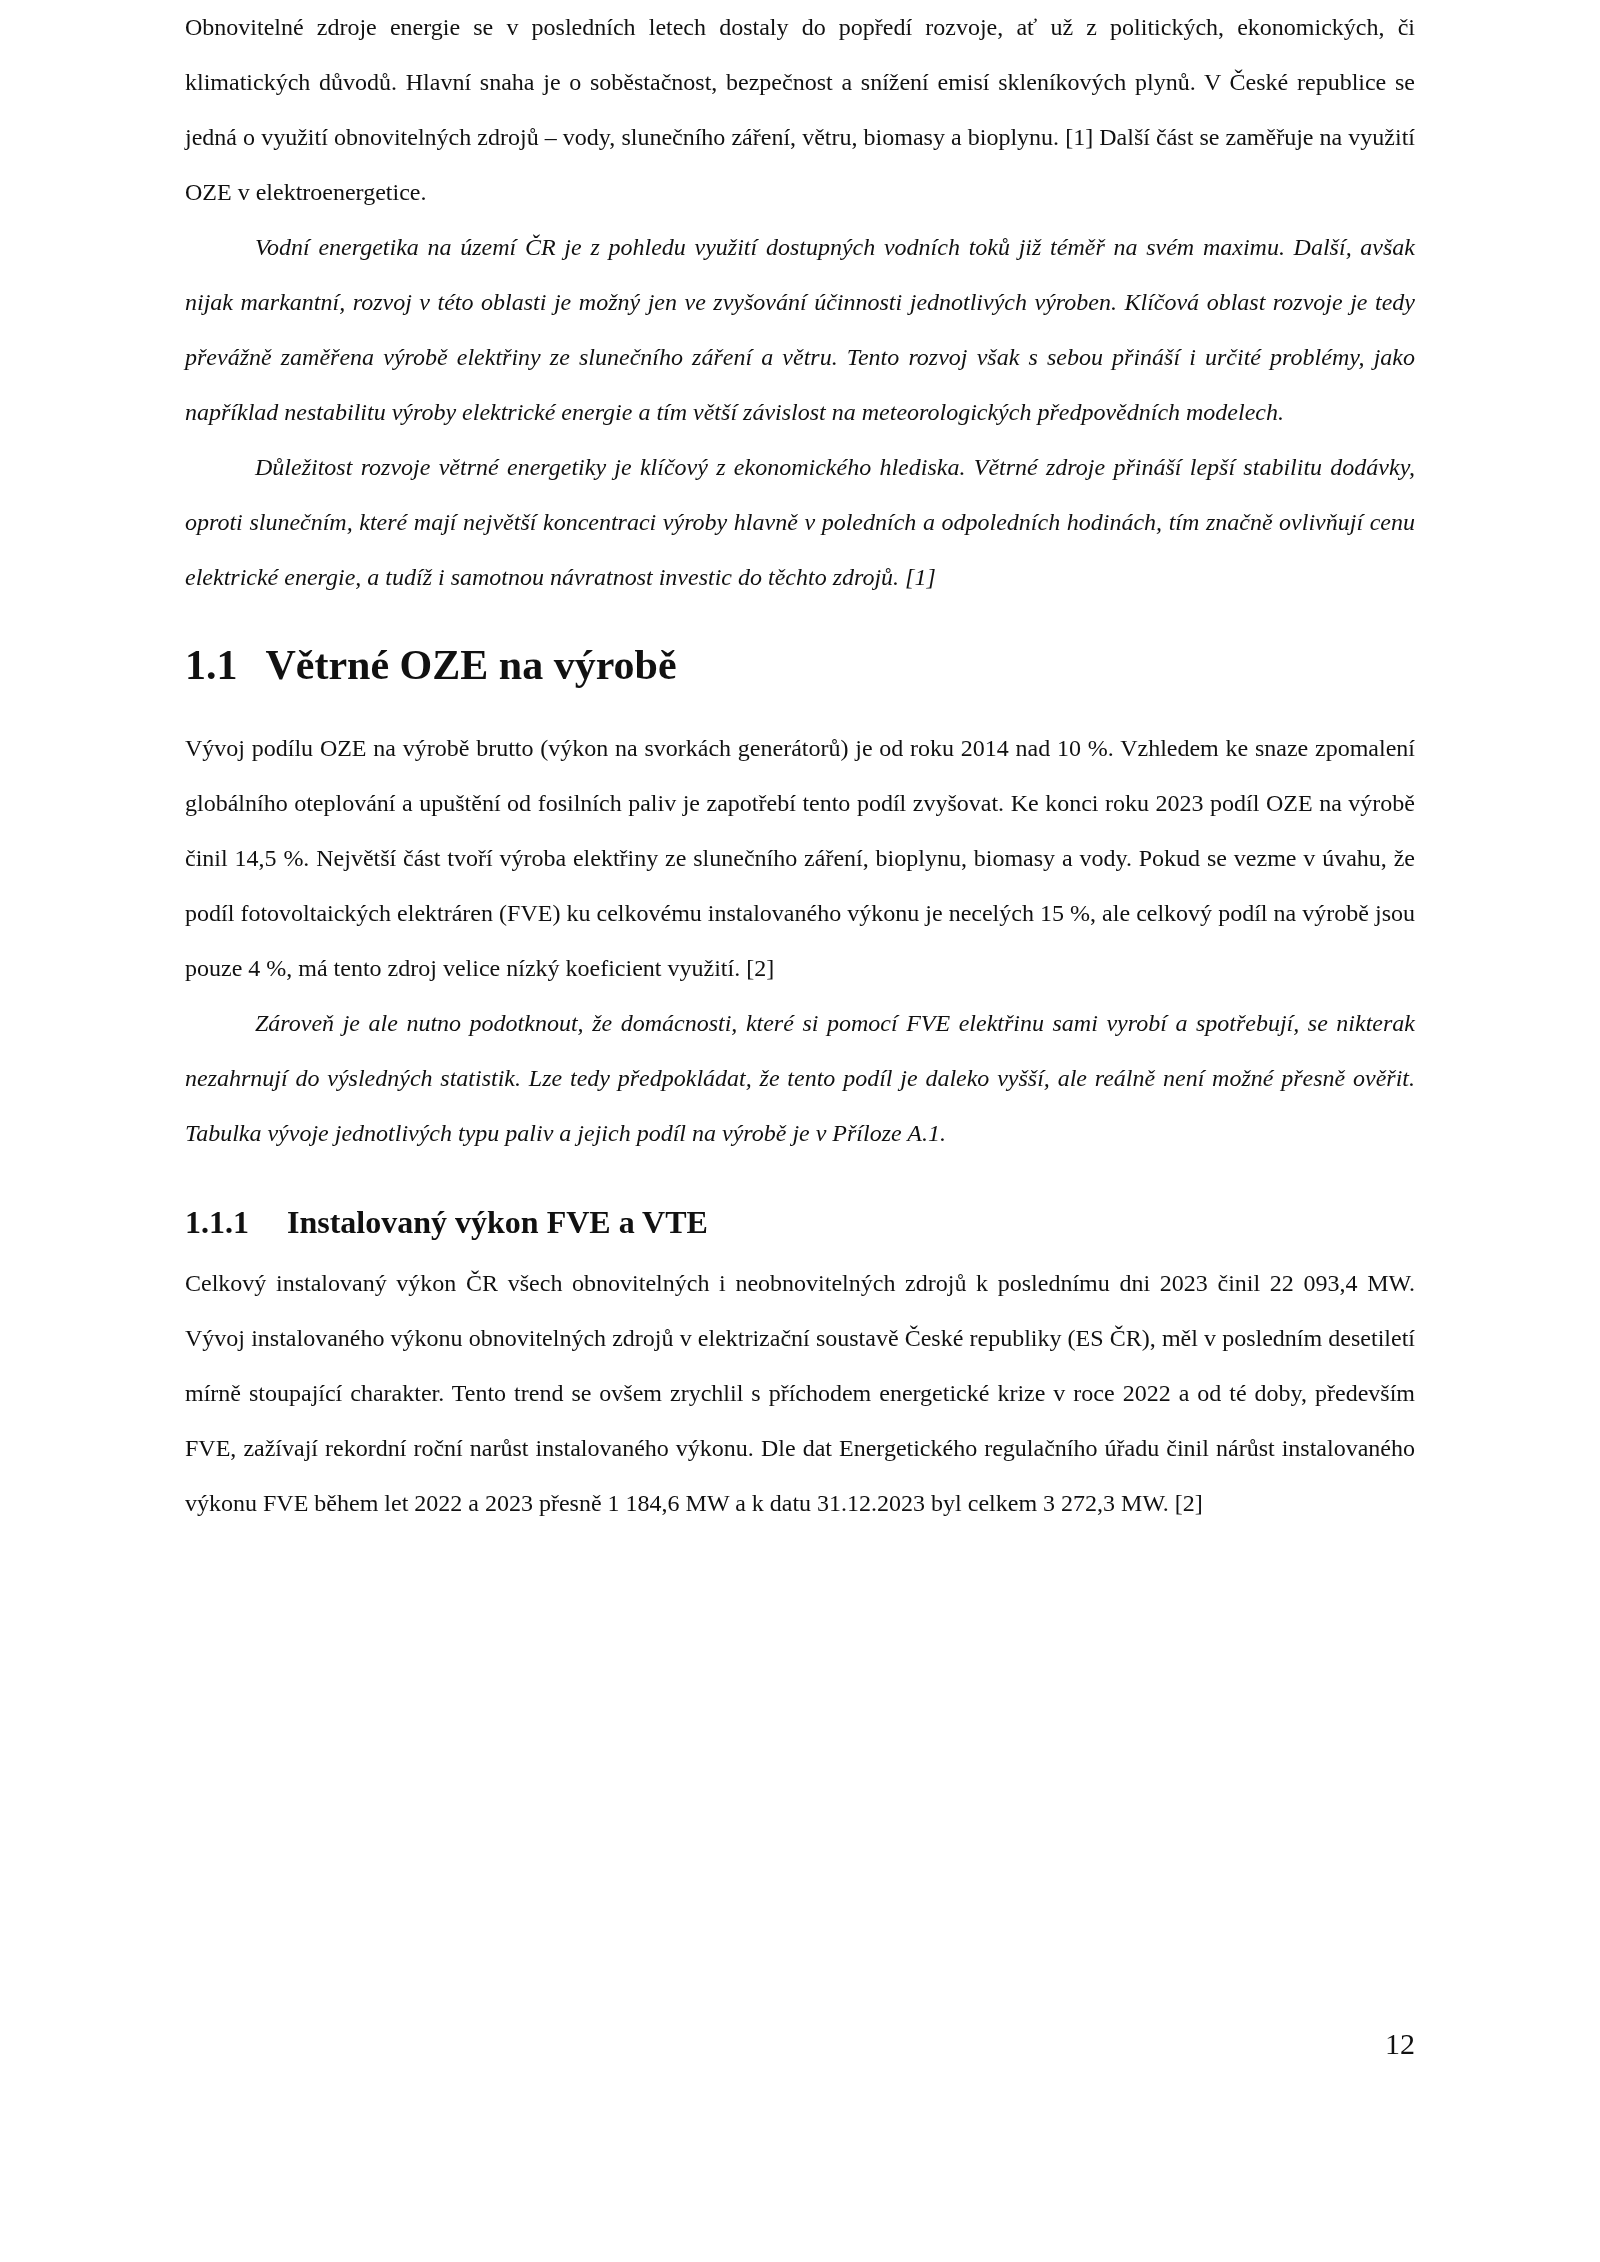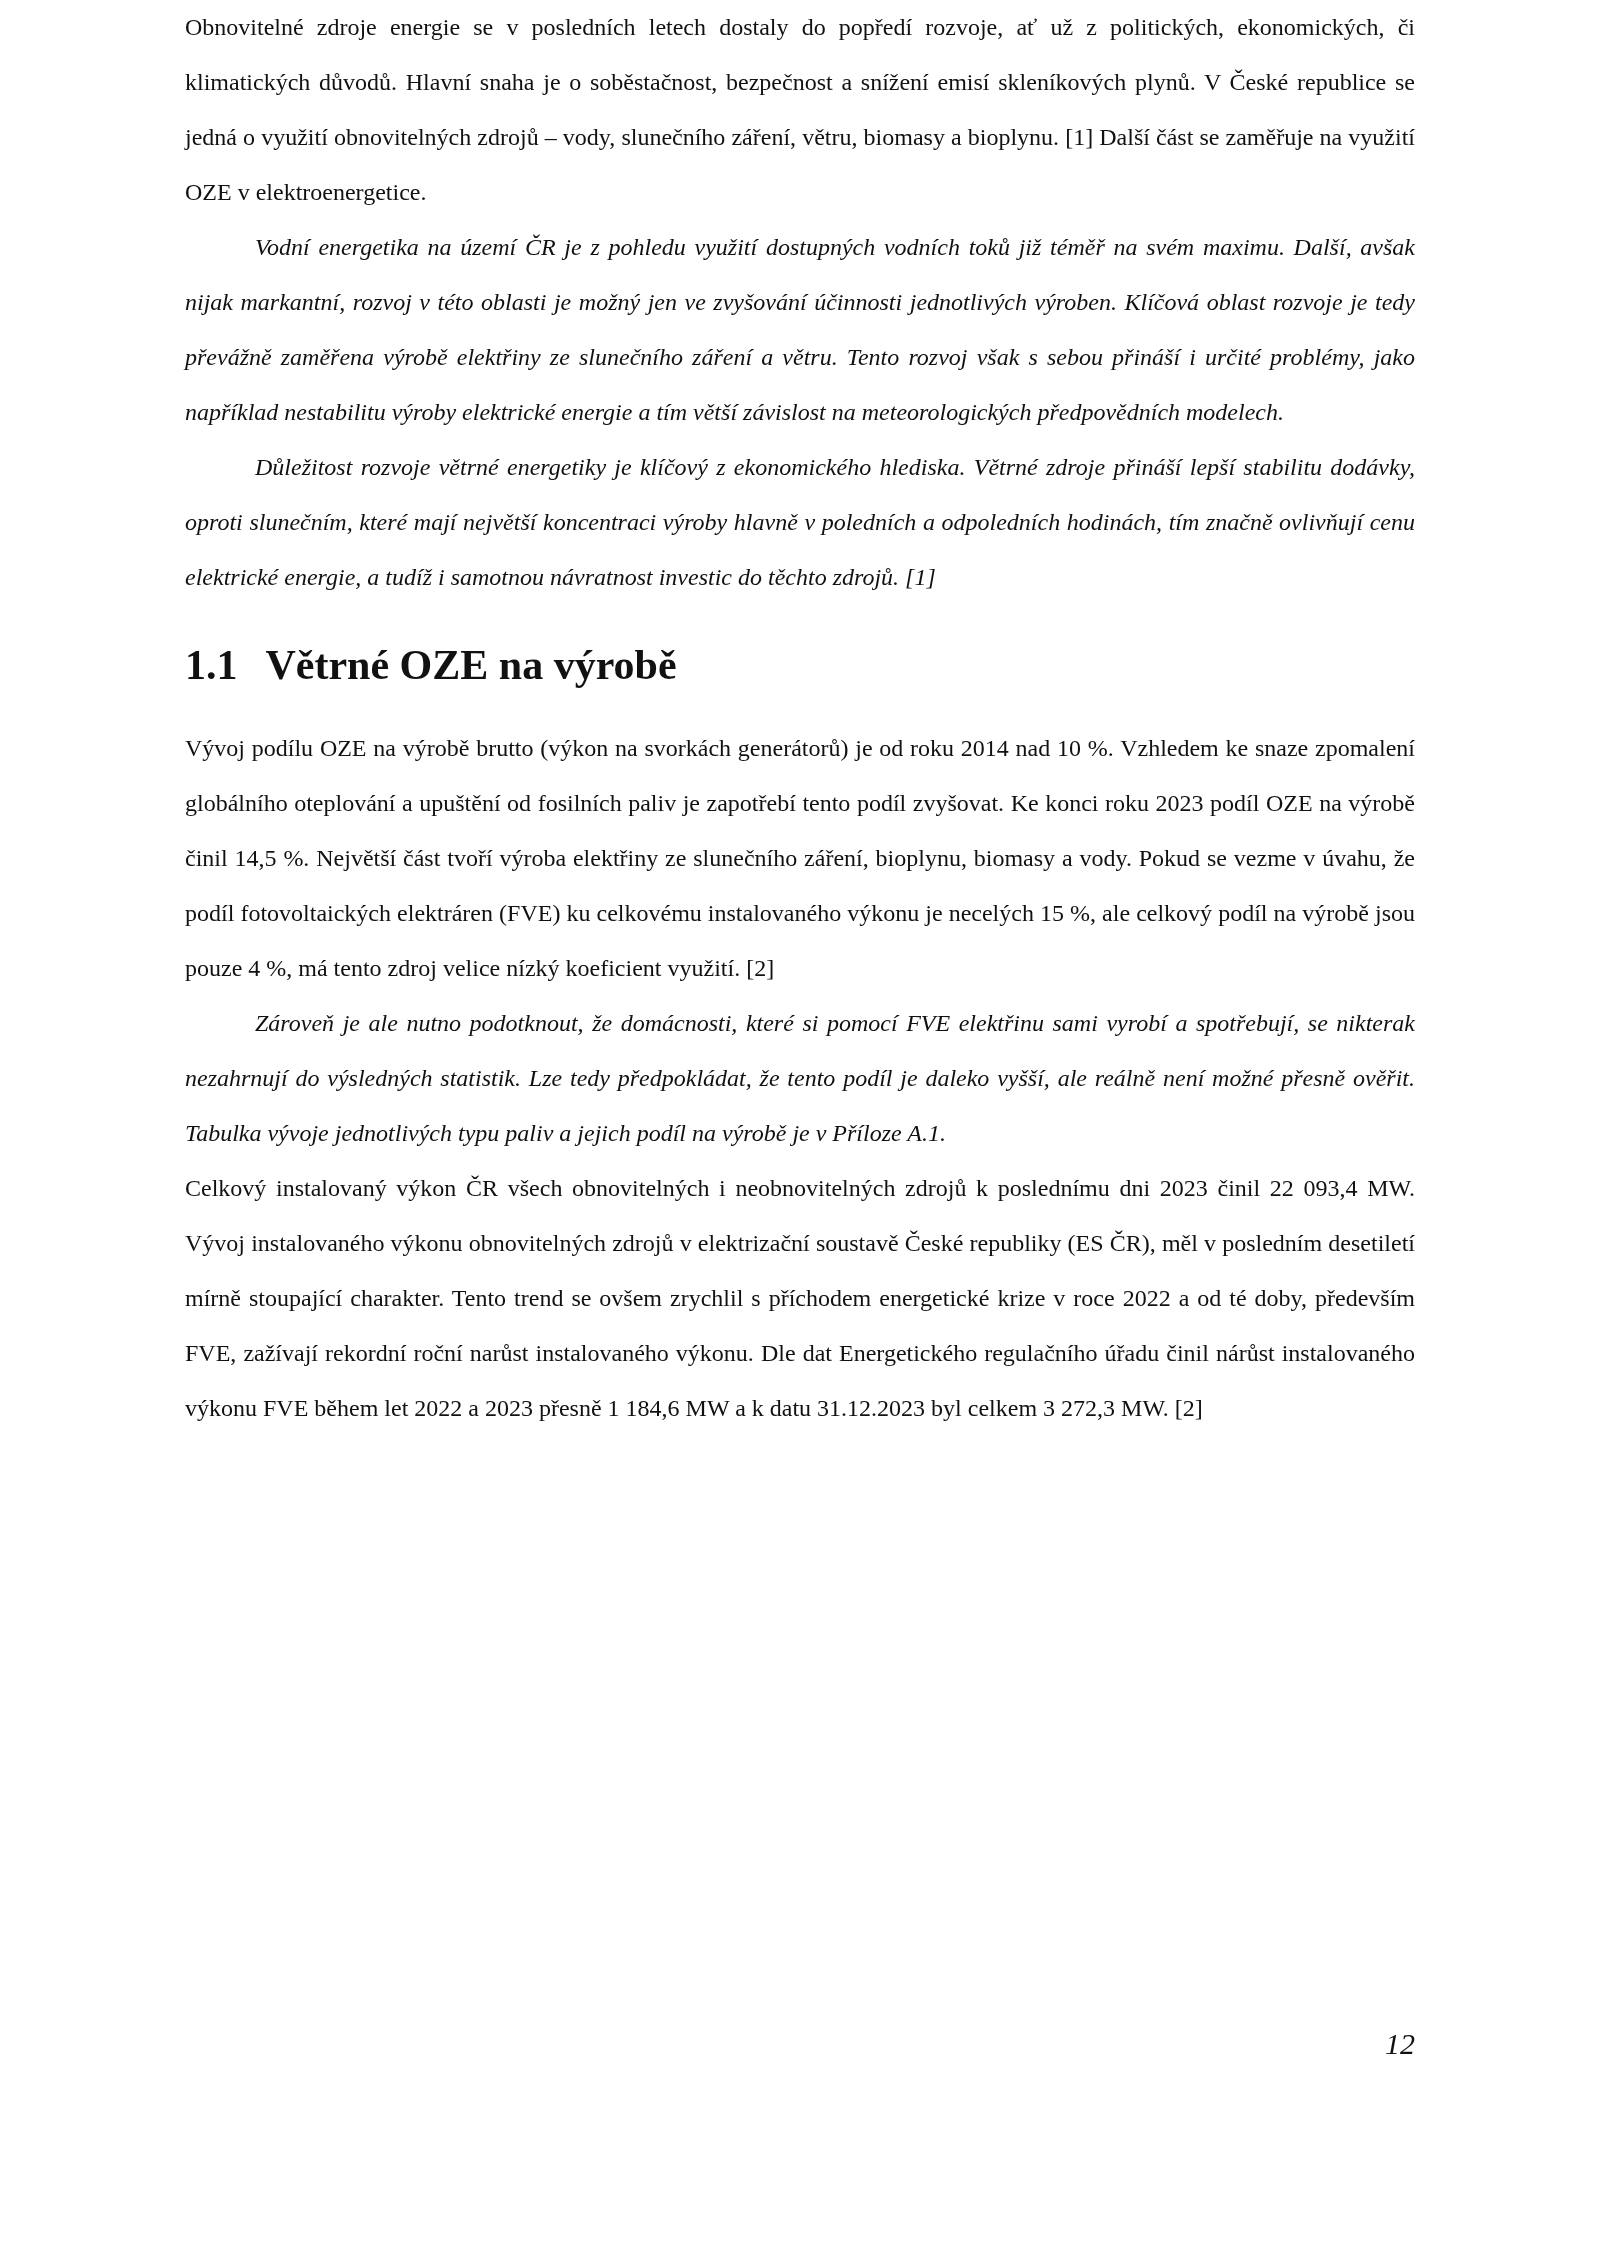--- a/index.html
+++ b/index.html
@@ -65,40 +65,42 @@
   h3.subsection .num {
     margin-right: 38px;
   }
   .page-number {
     position: absolute;
     right: 185px;
     top: 2022px;
     font-size: 30px;
     line-height: 43px;
     color: #111111;
-    font-style: italic;
   }
 </style>
 </head>
 <body>
 
 <div class="page">
   <div class="content">
 
 
     <p class="body">Obnovitelné zdroje energie se v posledních letech dostaly do popředí rozvoje, ať už z politických, ekonomických, či klimatických důvodů. Hlavní snaha je o soběstačnost, bezpečnost a snížení emisí skleníkových plynů. V České republice se jedná o využití obnovitelných zdrojů – vody, slunečního záření, větru, biomasy a bioplynu. [1] Další část se zaměřuje na využití OZE v elektroenergetice.</p>
     <p class="body indent">Vodní energetika na území ČR je z pohledu využití dostupných vodních toků již téměř na svém maximu. Další, avšak nijak markantní, rozvoj v této oblasti je možný jen ve zvyšování účinnosti jednotlivých výroben. Klíčová oblast rozvoje je tedy převážně zaměřena výrobě elektřiny ze slunečního záření a větru. Tento rozvoj však s sebou přináší i určité problémy, jako například nestabilitu výroby elektrické energie a tím větší závislost na meteorologických předpovědních modelech.</p>
     <p class="body indent">Důležitost rozvoje větrné energetiky je klíčový z ekonomického hlediska. Větrné zdroje přináší lepší stabilitu dodávky, oproti slunečním, které mají největší koncentraci výroby hlavně v poledních a odpoledních hodinách, tím značně ovlivňují cenu elektrické energie, a tudíž i samotnou návratnost investic do těchto zdrojů. [1]</p>
 
     <h2 class="section">
       <span class="num">1.1</span><span>Větrné OZE na výrobě</span>
     </h2>
 
     <p class="body">Vývoj podílu OZE na výrobě brutto (výkon na svorkách generátorů) je od roku 2014 nad 10 %. Vzhledem ke snaze zpomalení globálního oteplování a upuštění od fosilních paliv je zapotřebí tento podíl zvyšovat. Ke konci roku 2023 podíl OZE na výrobě činil 14,5 %. Největší část tvoří výroba elektřiny ze slunečního záření, bioplynu, biomasy a vody. Pokud se vezme v úvahu, že podíl fotovoltaických elektráren (FVE) ku celkovému instalovaného výkonu je necelých 15 %, ale celkový podíl na výrobě jsou pouze 4 %, má tento zdroj velice nízký koeficient využití. [2]</p>
     <p class="body indent">Zároveň je ale nutno podotknout, že domácnosti, které si pomocí FVE elektřinu sami vyrobí a spotřebují, se nikterak nezahrnují do výsledných statistik. Lze tedy předpokládat, že tento podíl je daleko vyšší, ale reálně není možné přesně ověřit. Tabulka vývoje jednotlivých typu paliv a jejich podíl na výrobě je v Příloze A.1.</p>
 
+    <h3 class="subsection">
+      <span class="num">1.1.1</span><span>Instalovaný výkon FVE a VTE</span>
+    </h3>
 
     <p class="body">Celkový instalovaný výkon ČR všech obnovitelných i neobnovitelných zdrojů k poslednímu dni 2023 činil 22 093,4 MW. Vývoj instalovaného výkonu obnovitelných zdrojů v elektrizační soustavě České republiky (ES ČR), měl v posledním desetiletí mírně stoupající charakter. Tento trend se ovšem zrychlil s příchodem energetické krize v roce 2022 a od té doby, především FVE, zažívají rekordní roční narůst instalovaného výkonu. Dle dat Energetického regulačního úřadu činil nárůst instalovaného výkonu FVE během let 2022 a 2023 přesně 1 184,6 MW a k datu 31.12.2023 byl celkem 3 272,3 MW. [2]</p>
 
   </div>
 
   <div class="page-number">12</div>
 </div>
 
 </body></html>

